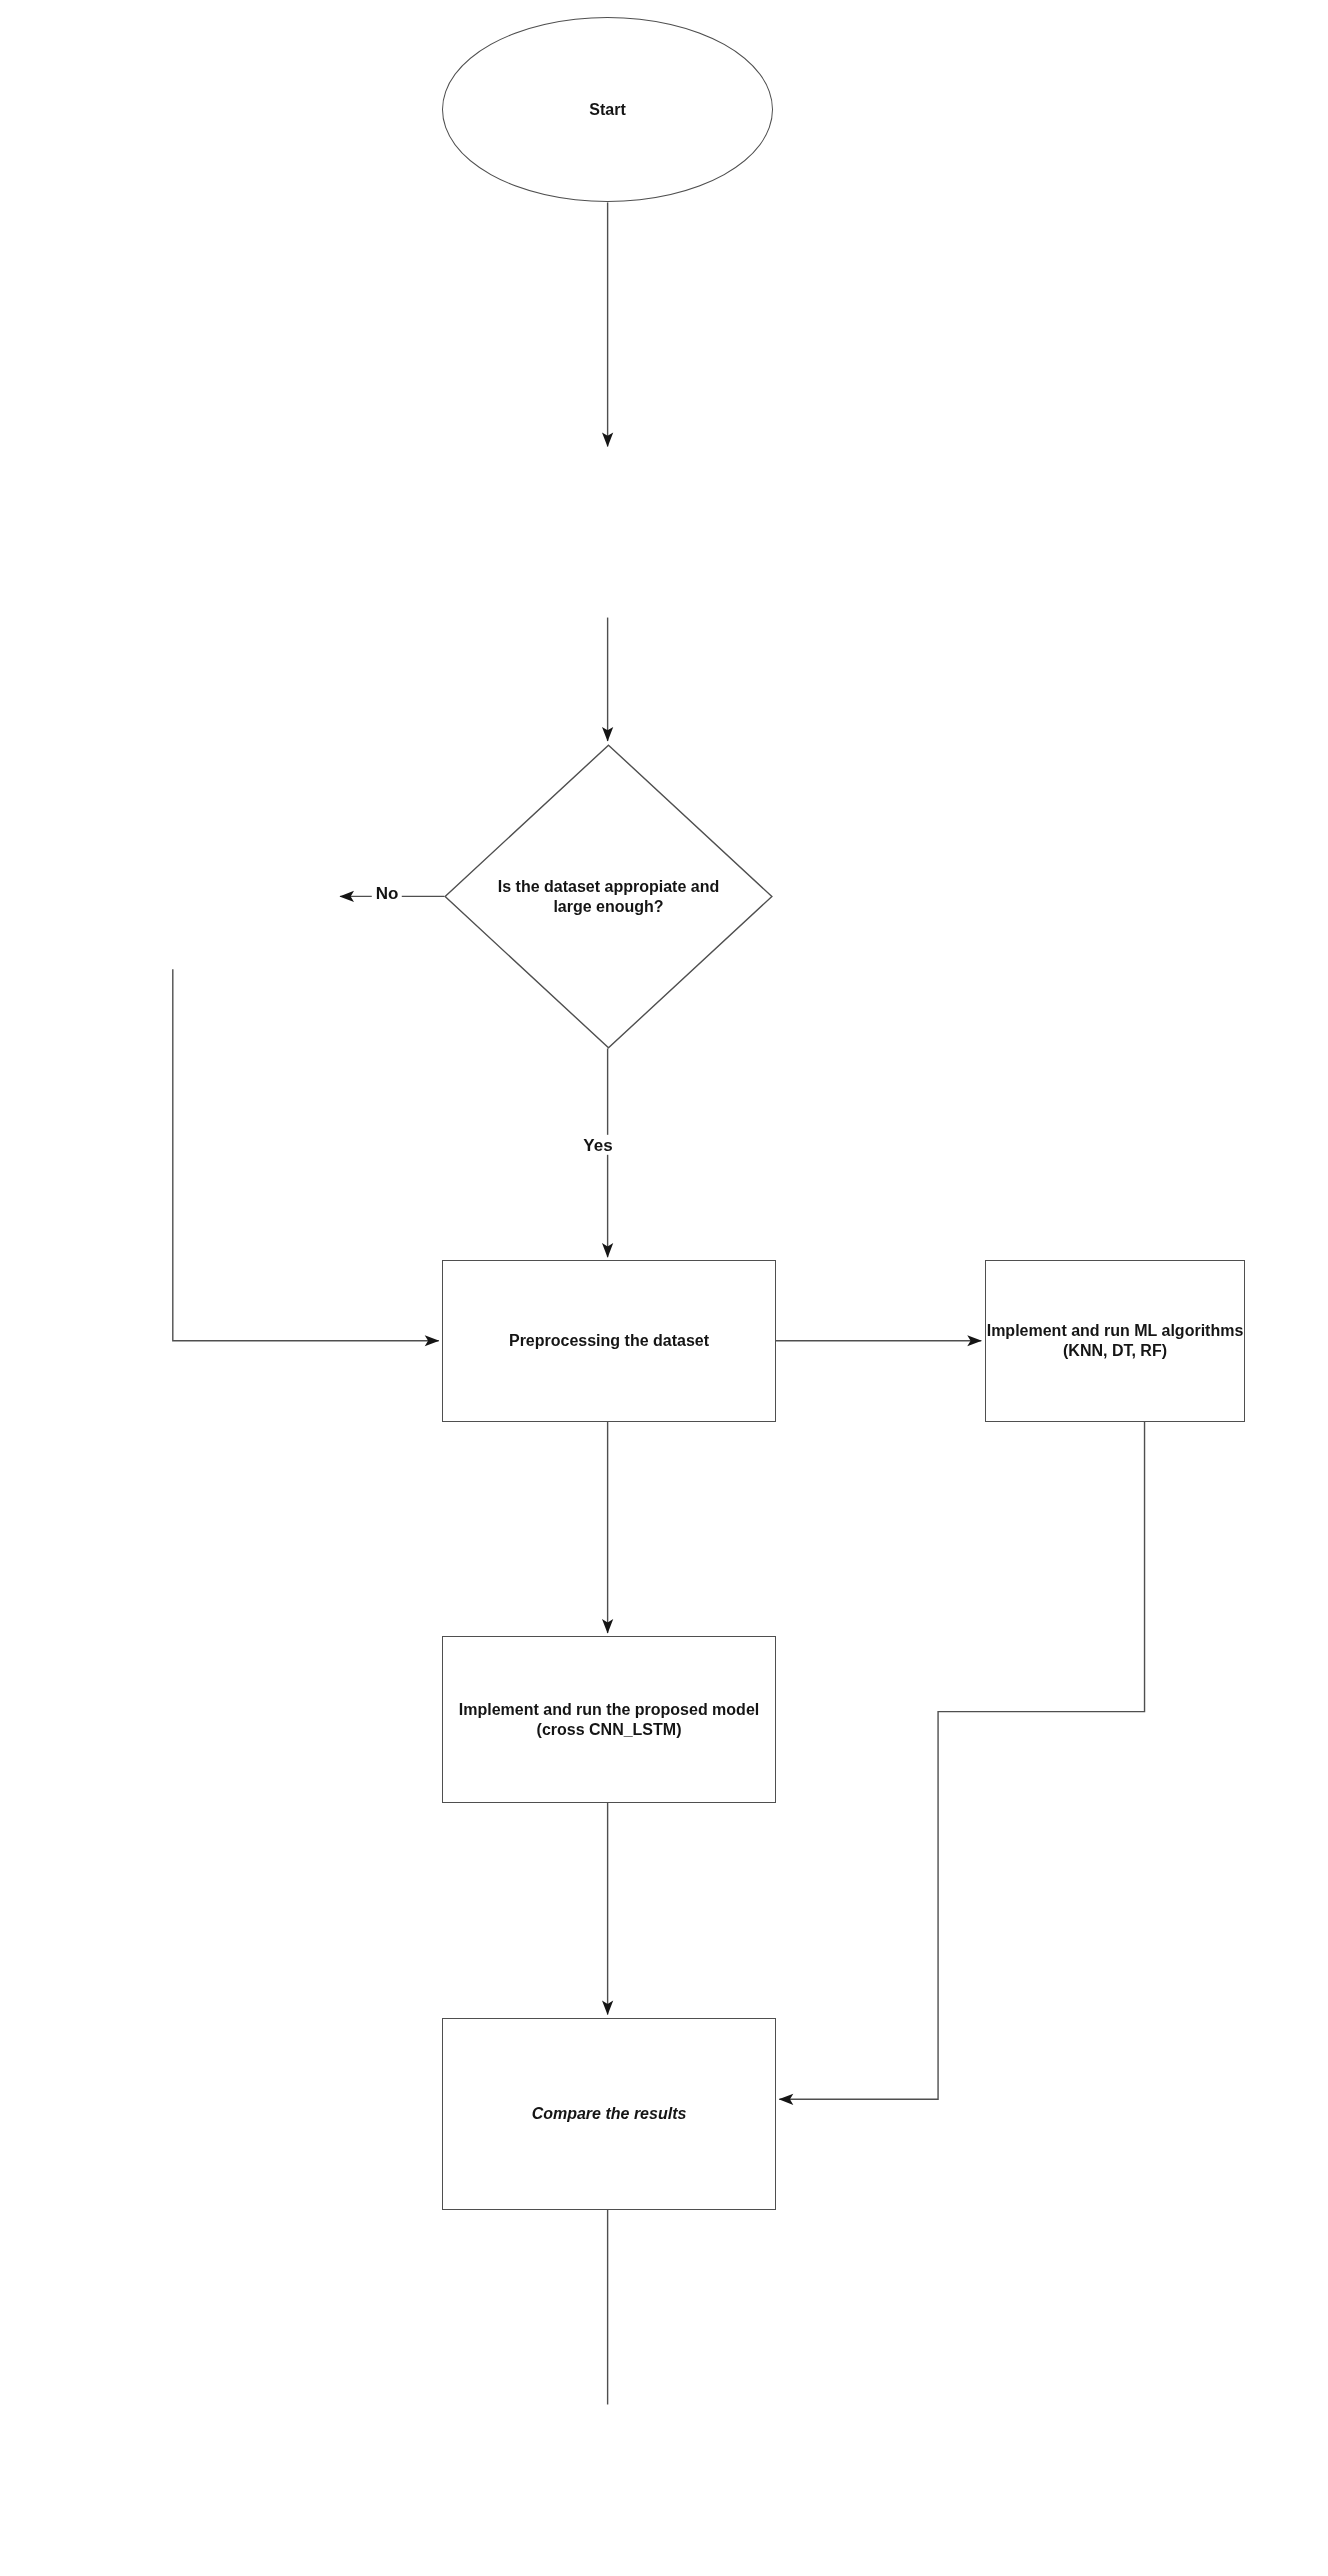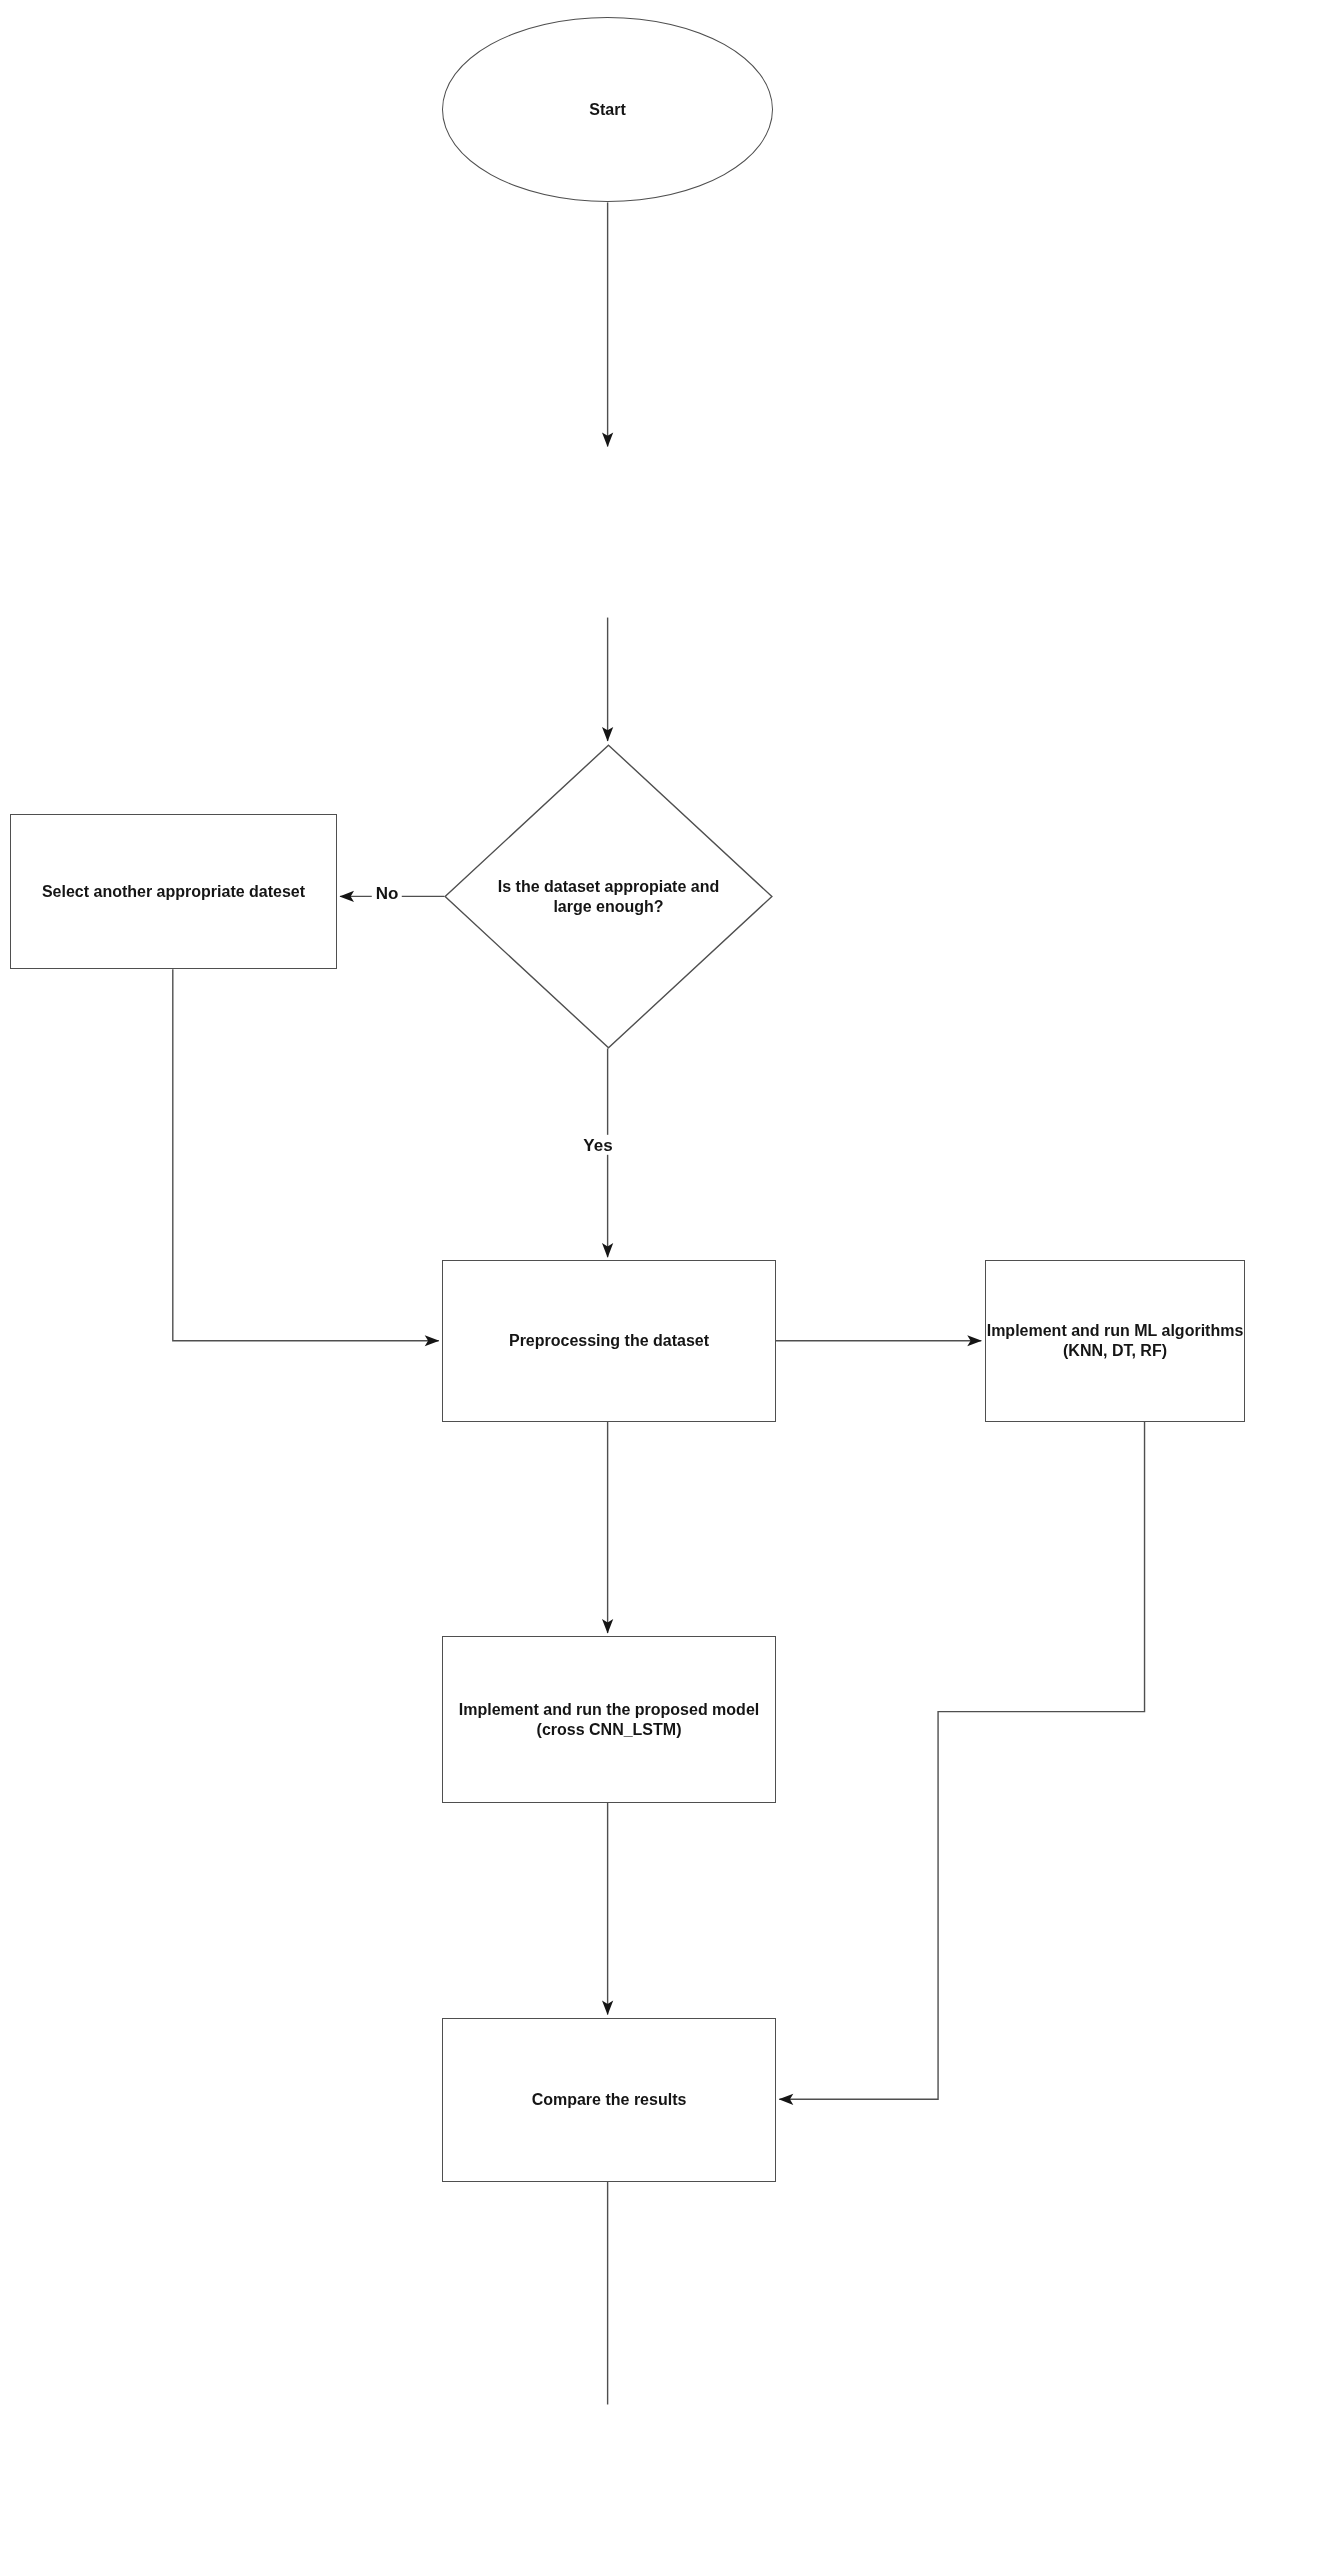--- a/index.html
+++ b/index.html
@@ -80,37 +80,34 @@
   </div>
 
 
   <div class="node diamond" style="left:444px;top:744px;width:329px;height:305px;">
     <svg width="329" height="305" viewBox="0 0 586 543" xmlns="http://www.w3.org/2000/svg">
       <polygon points="293,2 584,271.5 293,541 2,271.5" fill="var(--shape-fill)" stroke="var(--shape-stroke)" stroke-width="2.5"></polygon>
     </svg>
     <div class="label" style="width:241px;">Is the dataset appropiate and large enough?</div>
   </div>
 
-  <div class="node rect" style="left:10px;top:814px;width:327px;height:155px;">
-    <div class="label" style="width:323px;">Select another appropriate dateset</div>
-  </div>
 
   <div class="node rect" style="left:442px;top:1260px;width:334px;height:162px;">
     <div class="label" style="width:314px;">Preprocessing the dataset</div>
   </div>
 
   <div class="node rect" style="left:985px;top:1260px;width:260px;height:162px;">
     <div class="label" style="width:314px;">Implement and run ML algorithms (KNN, DT, RF)</div>
   </div>
 
   <div class="node rect" style="left:442px;top:1636px;width:334px;height:167px;">
     <div class="label" style="width:314px;">Implement and run the proposed model (cross CNN_LSTM)</div>
   </div>
 
-  <div class="node rect" style="left:442px;top:2018px;width:334px;height:164px;">
+  <div class="node rect" style="left:442px;top:2018px;width:334px;height:192px;font-style:italic;">
     <div class="label" style="width:314px;">Compare the results</div>
   </div>
 
 
   <div class="edge-label" style="left:387px;top:893px;">No</div>
 
   <div class="edge-label" style="left:598px;top:1145px;">Yes</div>
 
 </div>
 

